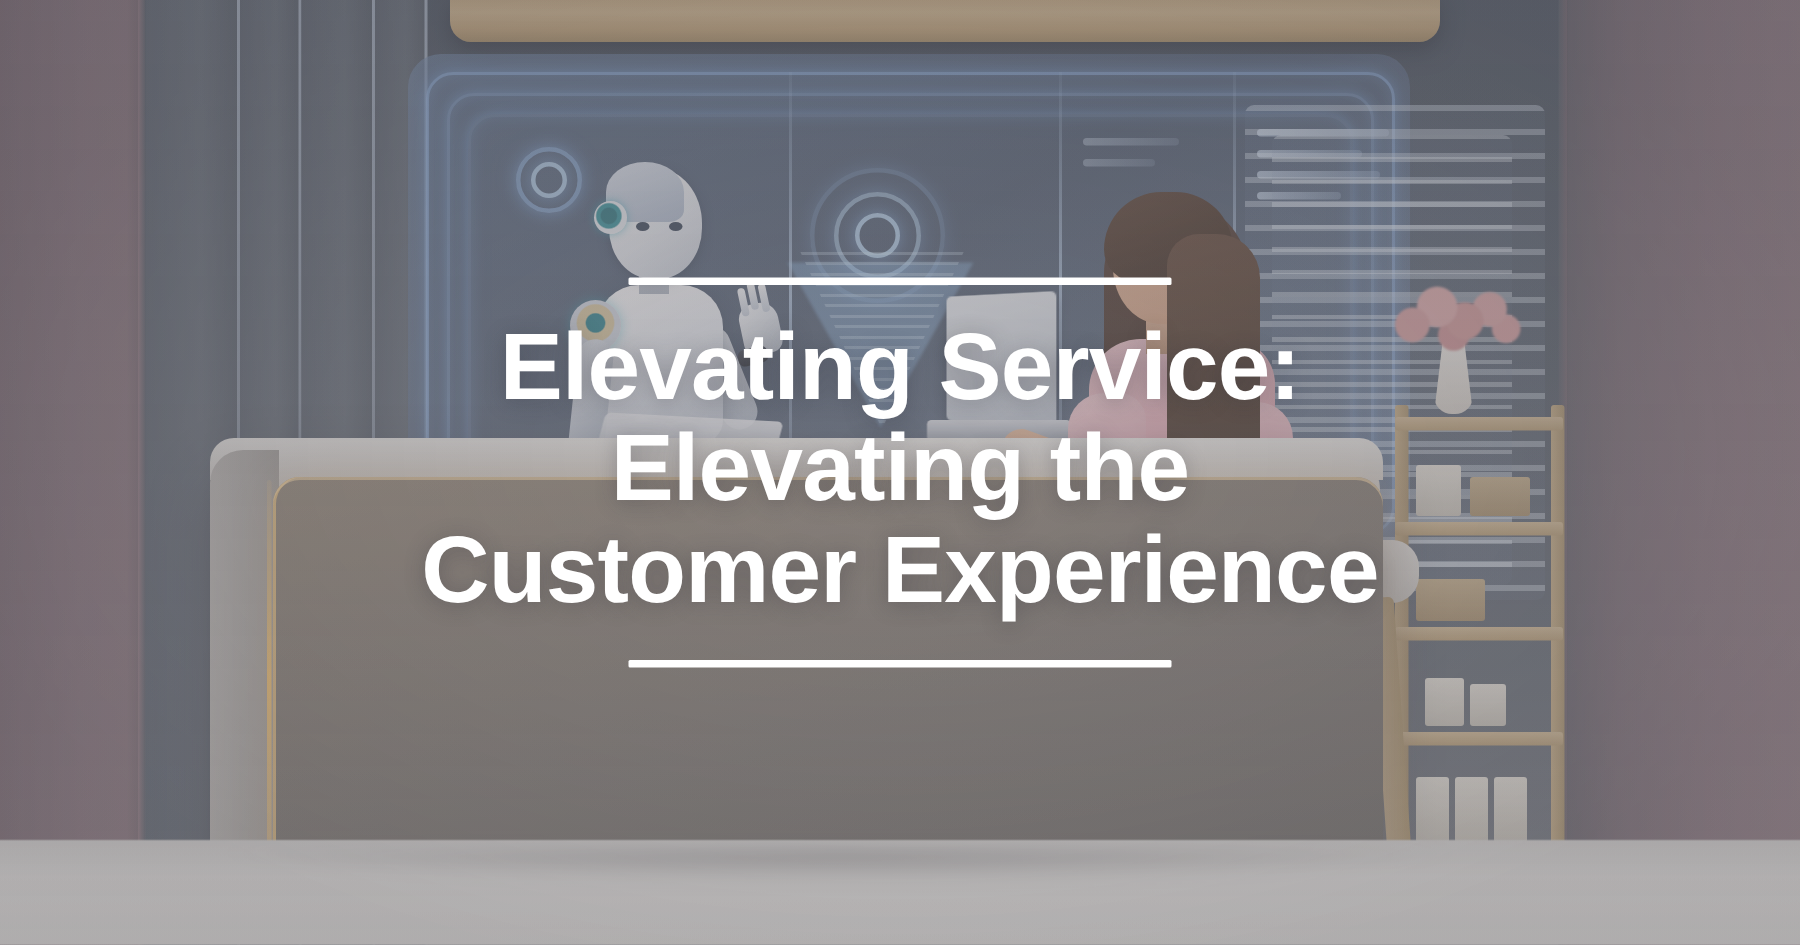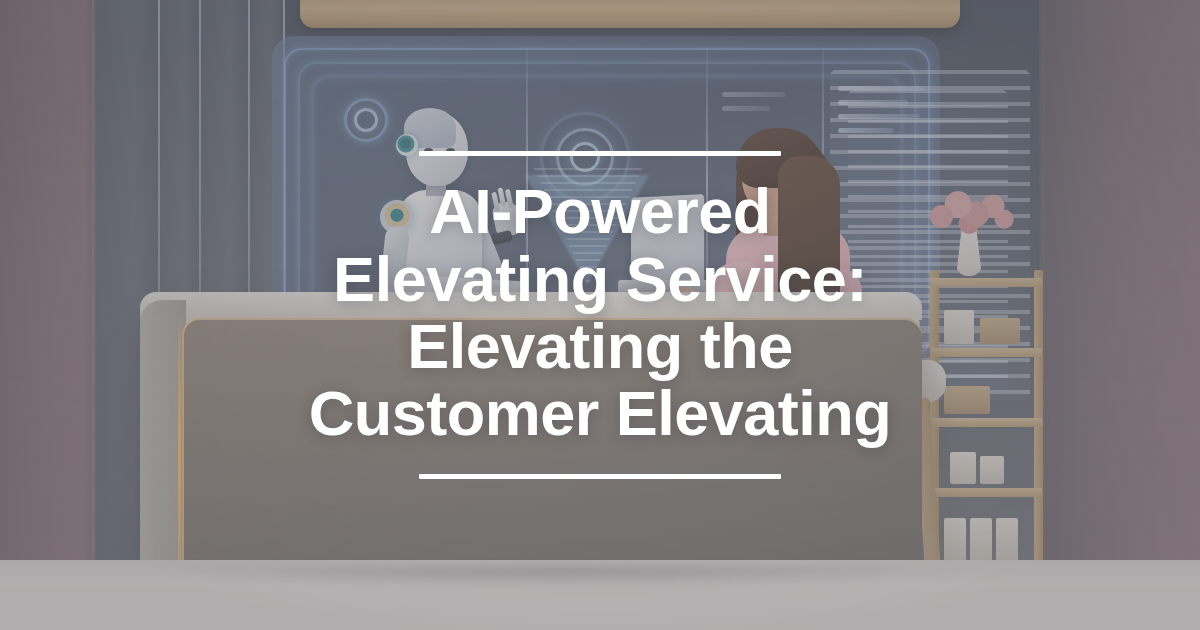--- a/index.html
+++ b/index.html
@@ -606,22 +606,21 @@
     <div class="floor-shadow"></div>
 
     <div class="scene-blur-veil"></div>
     <div class="scene-tint"></div>
   </div>
 
   <div class="overlay">
     <div class="rule top"></div>
 
     <div class="title">
-      <span class="title-line">AI-Powered</span>
       <span class="title-line">Elevating Service:</span>
       <span class="title-line">Elevating the</span>
-      <span class="title-line">Customer Elevating</span>
+      <span class="title-line">Customer Experience</span>
     </div>
 
     <div class="rule bottom"></div>
   </div>
 
 </div>
 
 </body></html>

